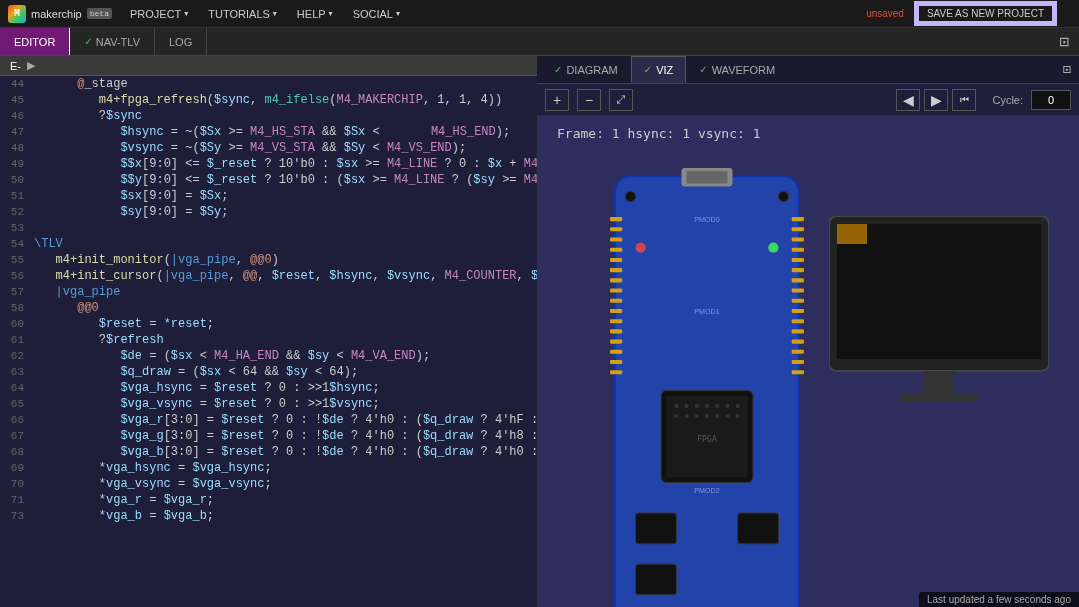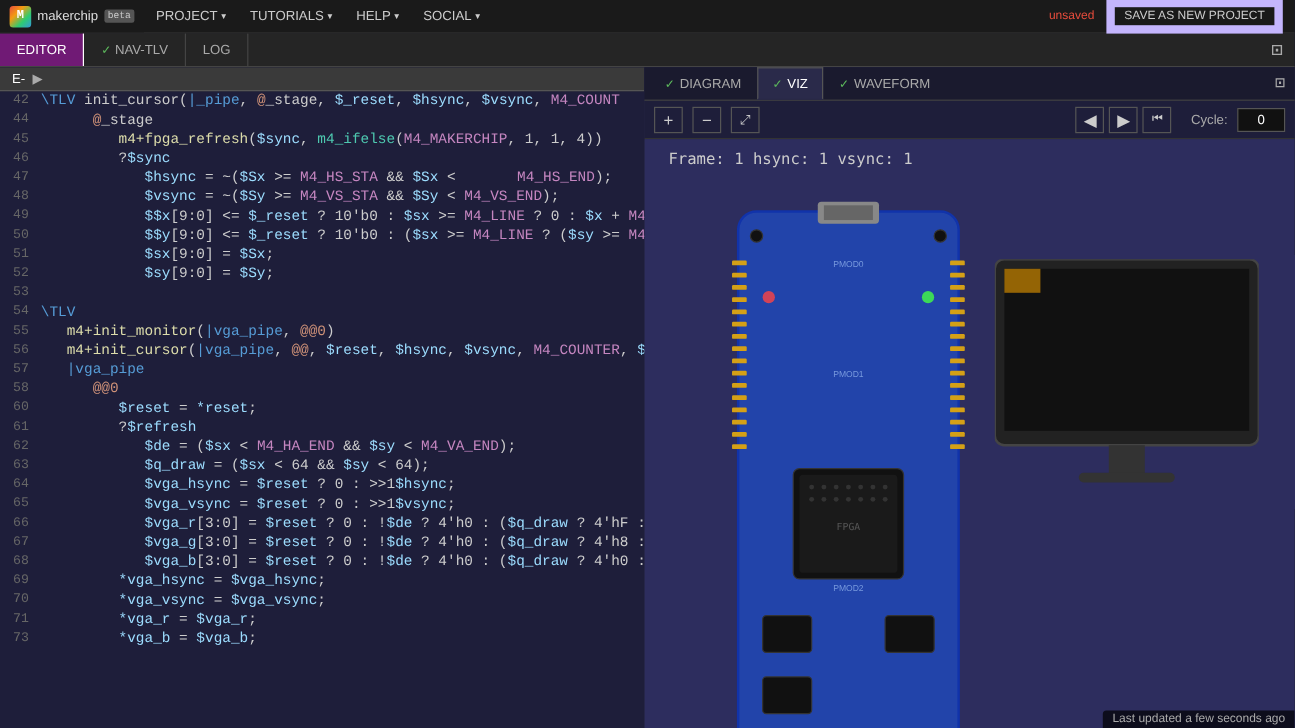--- a/index.html
+++ b/index.html
@@ -37,31 +37,31 @@
       display: flex;
       align-items: center;
       cursor: pointer;
       position: relative;
     }
     #topbar .nav-item .arrow { font-size: 8px; margin-left: 3px; }
     #topbar .save-area {
       margin-left: auto;
       display: flex;
       align-items: center;
-      padding-right: 10px;
+      padding-right: 22px;
     }
     #topbar .unsaved {
       color: #e74c3c;
       font-size: 10px;
       font-family: sans-serif;
       margin-right: 10px;
     }
     #topbar .save-btn {
       background: transparent;
-      border: 7px solid #c4b5fd;
+      border: 5px solid #c4b5fd;
       color: #ccc;
       font-size: 10px;
       font-family: sans-serif;
       padding: 2px 8px;
       cursor: pointer;
     }
 
     
     #editorbar {
       display: flex;
@@ -357,24 +357,20 @@
 
   <div id="editor-panel">
 
     <div style="background:#3a3a3a;padding:3px 10px;border-bottom:1px solid #555;display:flex;align-items:center;gap:6px;">
       <span style="color:#fff;font-size:11px;font-family:sans-serif;">E-</span>
       <span style="color:#aaa;font-size:11px;font-family:sans-serif;">▶</span>
     </div>
 
     <div class="code-area" style="overflow-y:auto;">
       <div id="code-lines-container">
-          <div class="code-line">
-            <span class="line-num">42</span>
-            <span class="line-content"><span style="color:#569cd6;">\TLV</span> init_cursor(<span style="color:#569cd6;">|_pipe</span>, <span style="color:#ce9178;">@</span>_stage, <span style="color:#9cdcfe;">$_reset</span>, <span style="color:#9cdcfe;">$hsync</span>, <span style="color:#9cdcfe;">$vsync</span>, <span style="color:#c586c0;">M4_COUNT</span></span>
-          </div>
           <div class="code-line">
             <span class="line-num">44</span>
             <span class="line-content">      <span style="color:#ce9178;">@</span>_stage</span>
           </div>
           <div class="code-line">
             <span class="line-num">45</span>
             <span class="line-content">         <span style="color:#dcdcaa;">m4+fpga_refresh</span>(<span style="color:#9cdcfe;">$sync</span>, <span style="color:#4ec9b0;">m4_ifelse</span>(<span style="color:#c586c0;">M4_MAKERCHIP</span>, 1, 1, 4))</span>
           </div>
           <div class="code-line">
             <span class="line-num">46</span>

